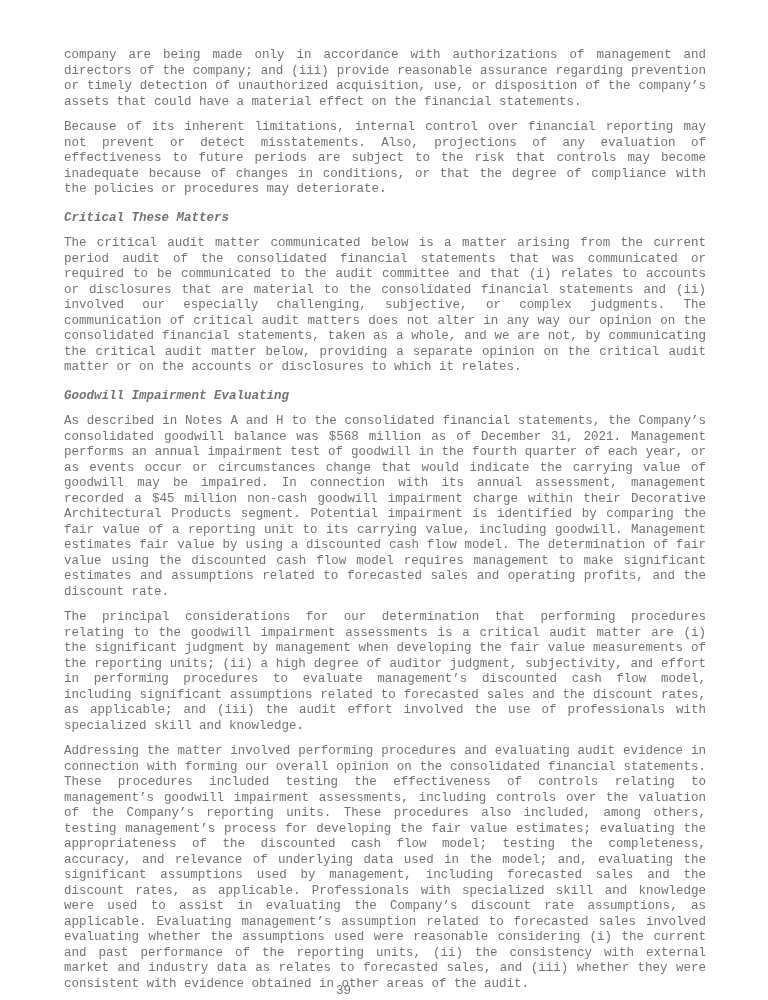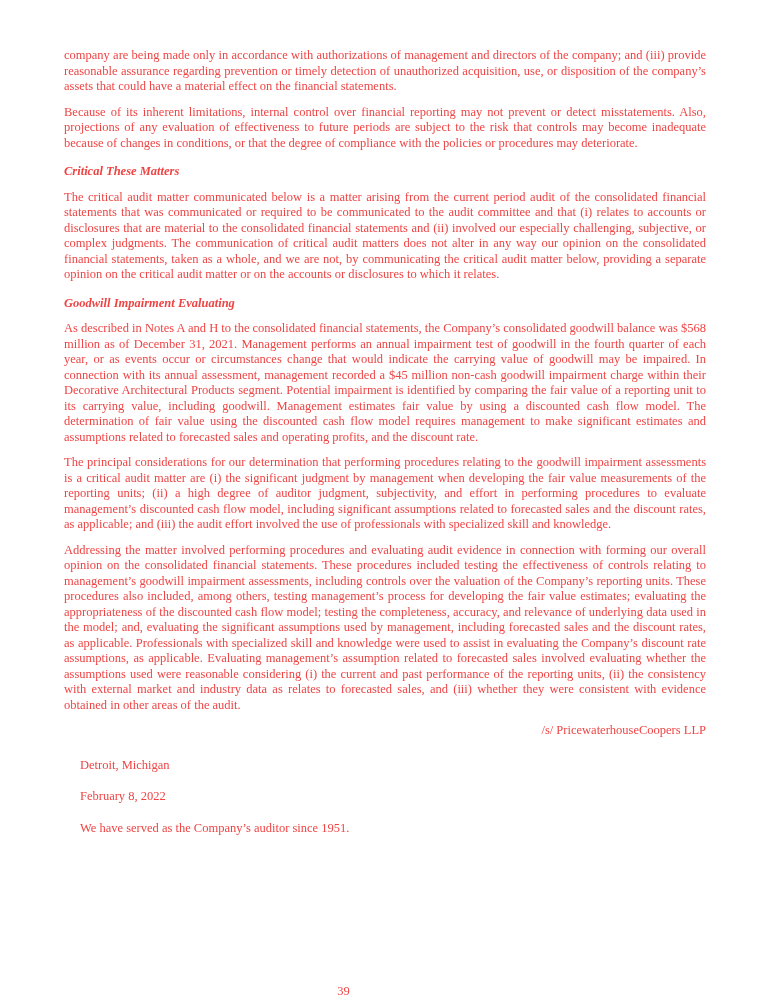--- a/index.html
+++ b/index.html
@@ -5,22 +5,22 @@
   html, body {
     margin: 0;
     padding: 0;
     background: #ffffff;
   }
   .page {
     position: relative;
     width: 768px;
     height: 1000px;
     background: #ffffff;
-    color: #ef4444;
-    font-family: Liberation Serif, serif;
+    color: #737373;
+    font-family: Liberation Mono, monospace;
     font-size: 12.5px;
     line-height: 15.5px;
     overflow: hidden;
   }
   .content {
     position: absolute;
     left: 64px;
     top: 48px;
     width: 642px;
   }

